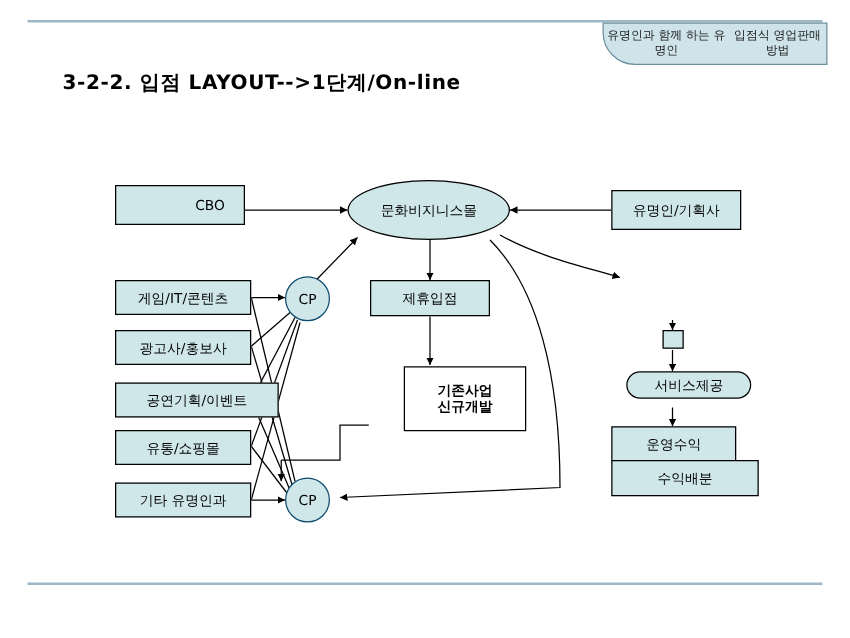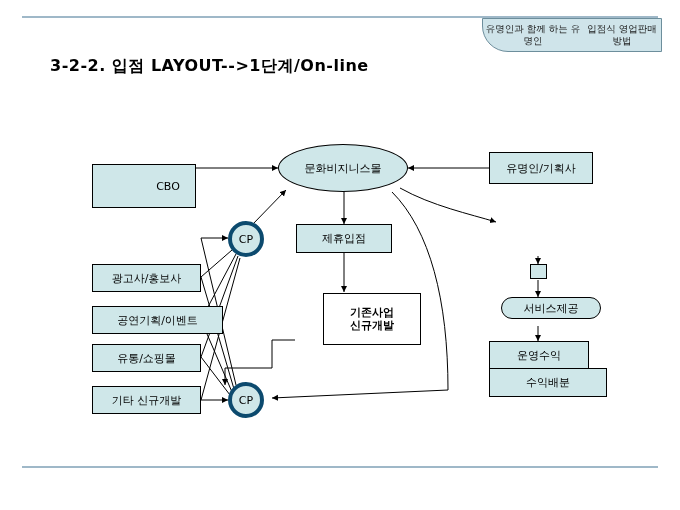--- a/index.html
+++ b/index.html
@@ -97,21 +97,21 @@
   }
   .circle {
     position: absolute;
     box-sizing: border-box;
     display: flex;
     align-items: center;
     justify-content: center;
     text-align: center;
     font-size: 11px;
     background: #cfe7e9;
-    border: 4px solid #0c4a6e;
+    border: 1px solid #0c4a6e;
     border-radius: 50%;
     color: #000;
   }
   .diamond-wrap {
     position: absolute;
     display: flex;
     align-items: center;
     justify-content: center;
   }
   .diamond-shape {
@@ -197,30 +197,31 @@
 
       <line x1="538" y1="326" x2="538" y2="341" marker-end="url(#arrow)"></line>
 
       <line x1="538" y1="370" x2="538" y2="386" marker-end="url(#arrow)"></line>
 
       <path d="M295,340 L272,340 L272,368 L225,368"></path>
       <path d="M225,368 L225,385" marker-end="url(#arrow)"></path>
     </g>
   </svg>
 
-  <div class="node" style="left:92px; top:164px; width:104px; height:44px;padding-left:48px;">CBO</div>
+  <div class="node" style="left:92px; top:148px; width:104px; height:32px;padding-left:48px;">CBO</div>
 
   <div class="ellipse" style="left:278px; top:144px; width:130px; height:48px;">문화비지니스몰</div>
 
   <div class="node" style="left:489px; top:152px; width:104px; height:32px;">유명인/기획사</div>
 
+  <div class="node" style="left:92px; top:224px; width:109px; height:28px;">게임/IT/콘텐츠</div>
   <div class="node" style="left:92px; top:264px; width:109px; height:28px;">광고사/홍보사</div>
   <div class="node" style="left:92px; top:306px; width:131px; height:28px;">공연기획/이벤트</div>
   <div class="node" style="left:92px; top:344px; width:109px; height:28px;">유통/쇼핑몰</div>
-  <div class="node" style="left:92px; top:386px; width:109px; height:28px;">기타 신규개발</div>
+  <div class="node" style="left:92px; top:386px; width:109px; height:28px;">기타 유명인과</div>
 
   <div class="circle" style="left:228px; top:221px; width:36px; height:36px;">CP</div>
   <div class="circle" style="left:228px; top:382px; width:36px; height:36px;">CP</div>
 
   <div class="node" style="left:296px; top:224px; width:96px; height:29px;">제휴입점</div>
 
   <div class="node white" style="left:295px; top:293px; width:98px; height:52px; flex-direction:column;margin-left:28px;">
     <span>기존사업</span>
     <span>신규개발</span>
   </div>

